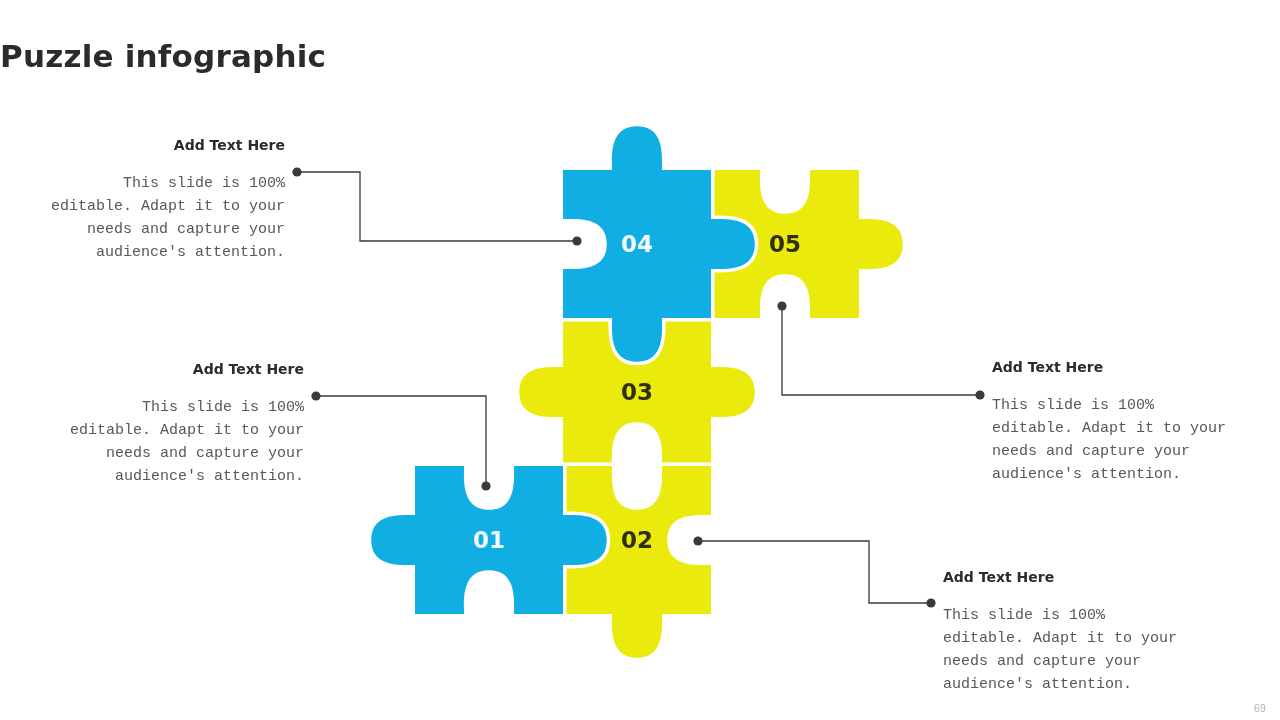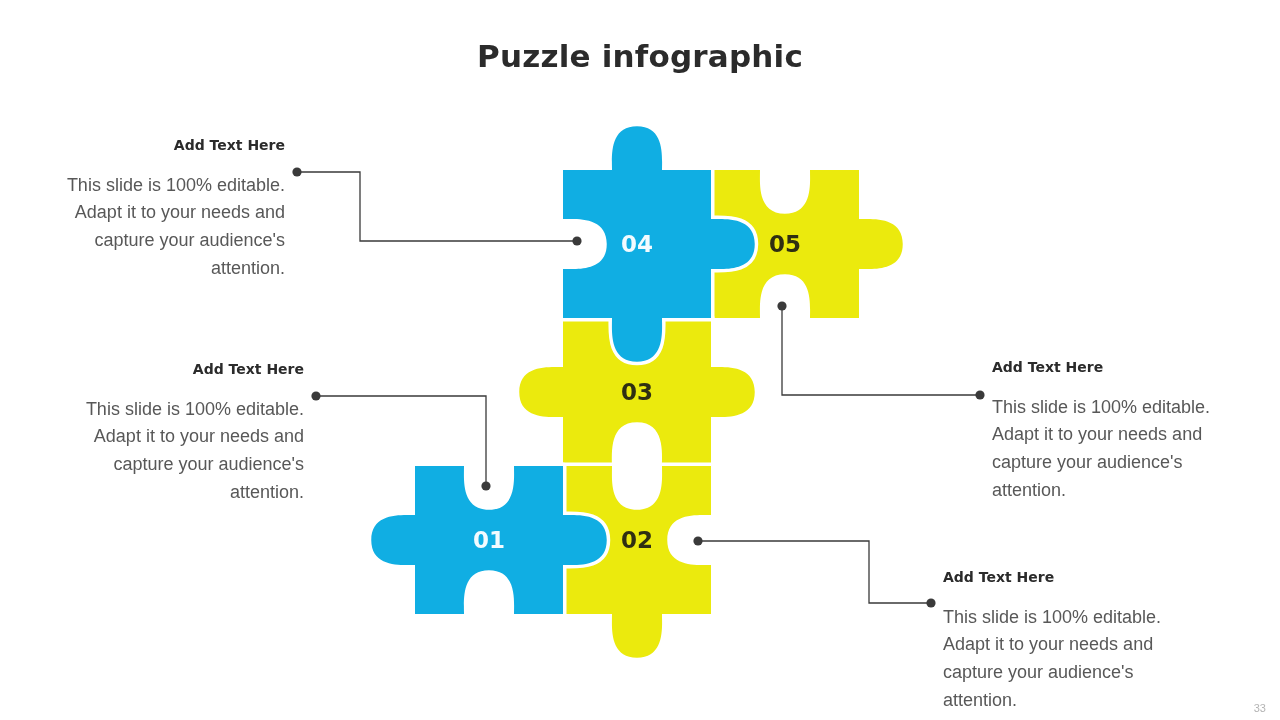--- a/index.html
+++ b/index.html
@@ -19,21 +19,20 @@
     left: 0; top: 0;
     width: 1280px;
     height: 720px;
     background: #ffffff;
   }
   .title {
     position: absolute;
     left: 0;
     top: 38px;
     width: 1280px;
-    text-align: center;
     font-size: 31px;
     font-weight: bold;
     letter-spacing: 0.2px;
     color: #2b2b2b;
     font-family: "DejaVu Sans", sans-serif;
   }
   .puzzle-svg {
     position: absolute;
     left: 0;
     top: 0;
@@ -46,24 +45,24 @@
   }
   .callout .ct-head {
     font-size: 14px;
     font-weight: bold;
     color: #2b2b2b;
     font-family: "DejaVu Sans", sans-serif;
     line-height: 1.25;
     margin-bottom: 4px;
   }
   .callout .ct-body {
-    font-size: 18px;
+    font-size: 15px;
     color: #585858;
     line-height: 1.55;
-    font-family: Liberation Sans, sans-serif;
+    font-family: Liberation Mono, monospace;
     margin-top: 17px;
   }
   .callout.align-right { text-align: right; }
   .callout.align-left  { text-align: left; }
 
   
   #callout-1 { left: 45px;  top: 137px; width: 240px; }
   #callout-2 { left: 62px;  top: 361px; width: 242px; }
   #callout-3 { left: 992px; top: 359px; width: 235px; }
   #callout-4 { left: 943px; top: 569px; width: 235px; }
@@ -138,15 +137,15 @@
   <div class="callout align-left" id="callout-3">
     <div class="ct-head">Add Text Here</div>
     <div class="ct-body">This slide is 100% editable. Adapt it to your needs and capture your audience's attention.</div>
   </div>
 
   <div class="callout align-left" id="callout-4">
     <div class="ct-head">Add Text Here</div>
     <div class="ct-body">This slide is 100% editable. Adapt it to your needs and capture your audience's attention.</div>
   </div>
 
-  <div class="page-number">33</div>
+  <div class="page-number">69</div>
 
 </div>
 
 </body></html>

